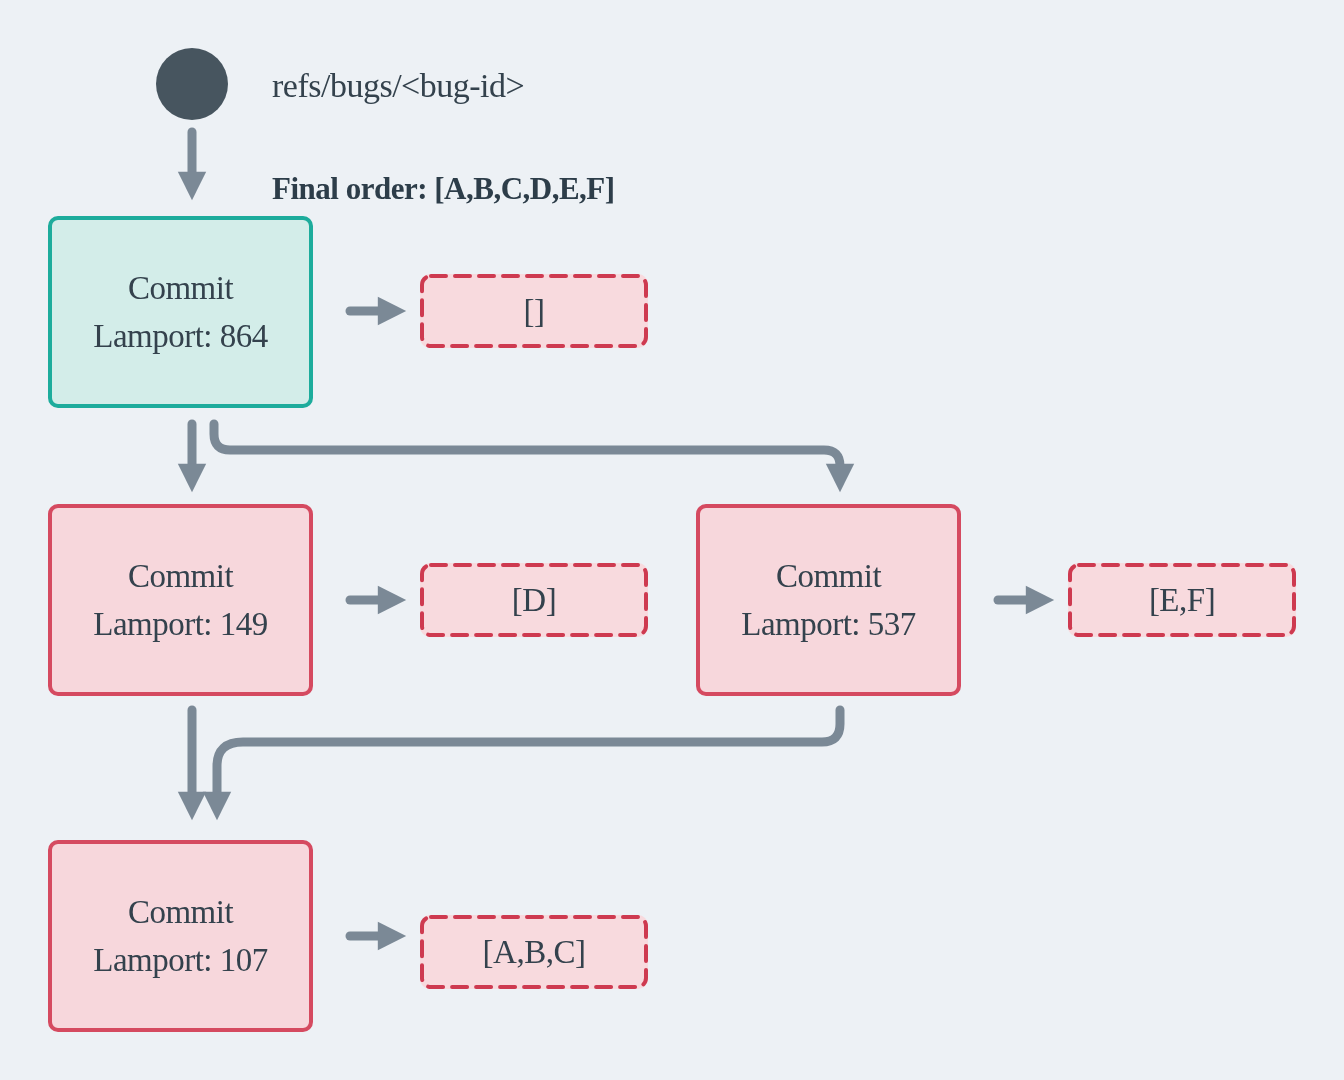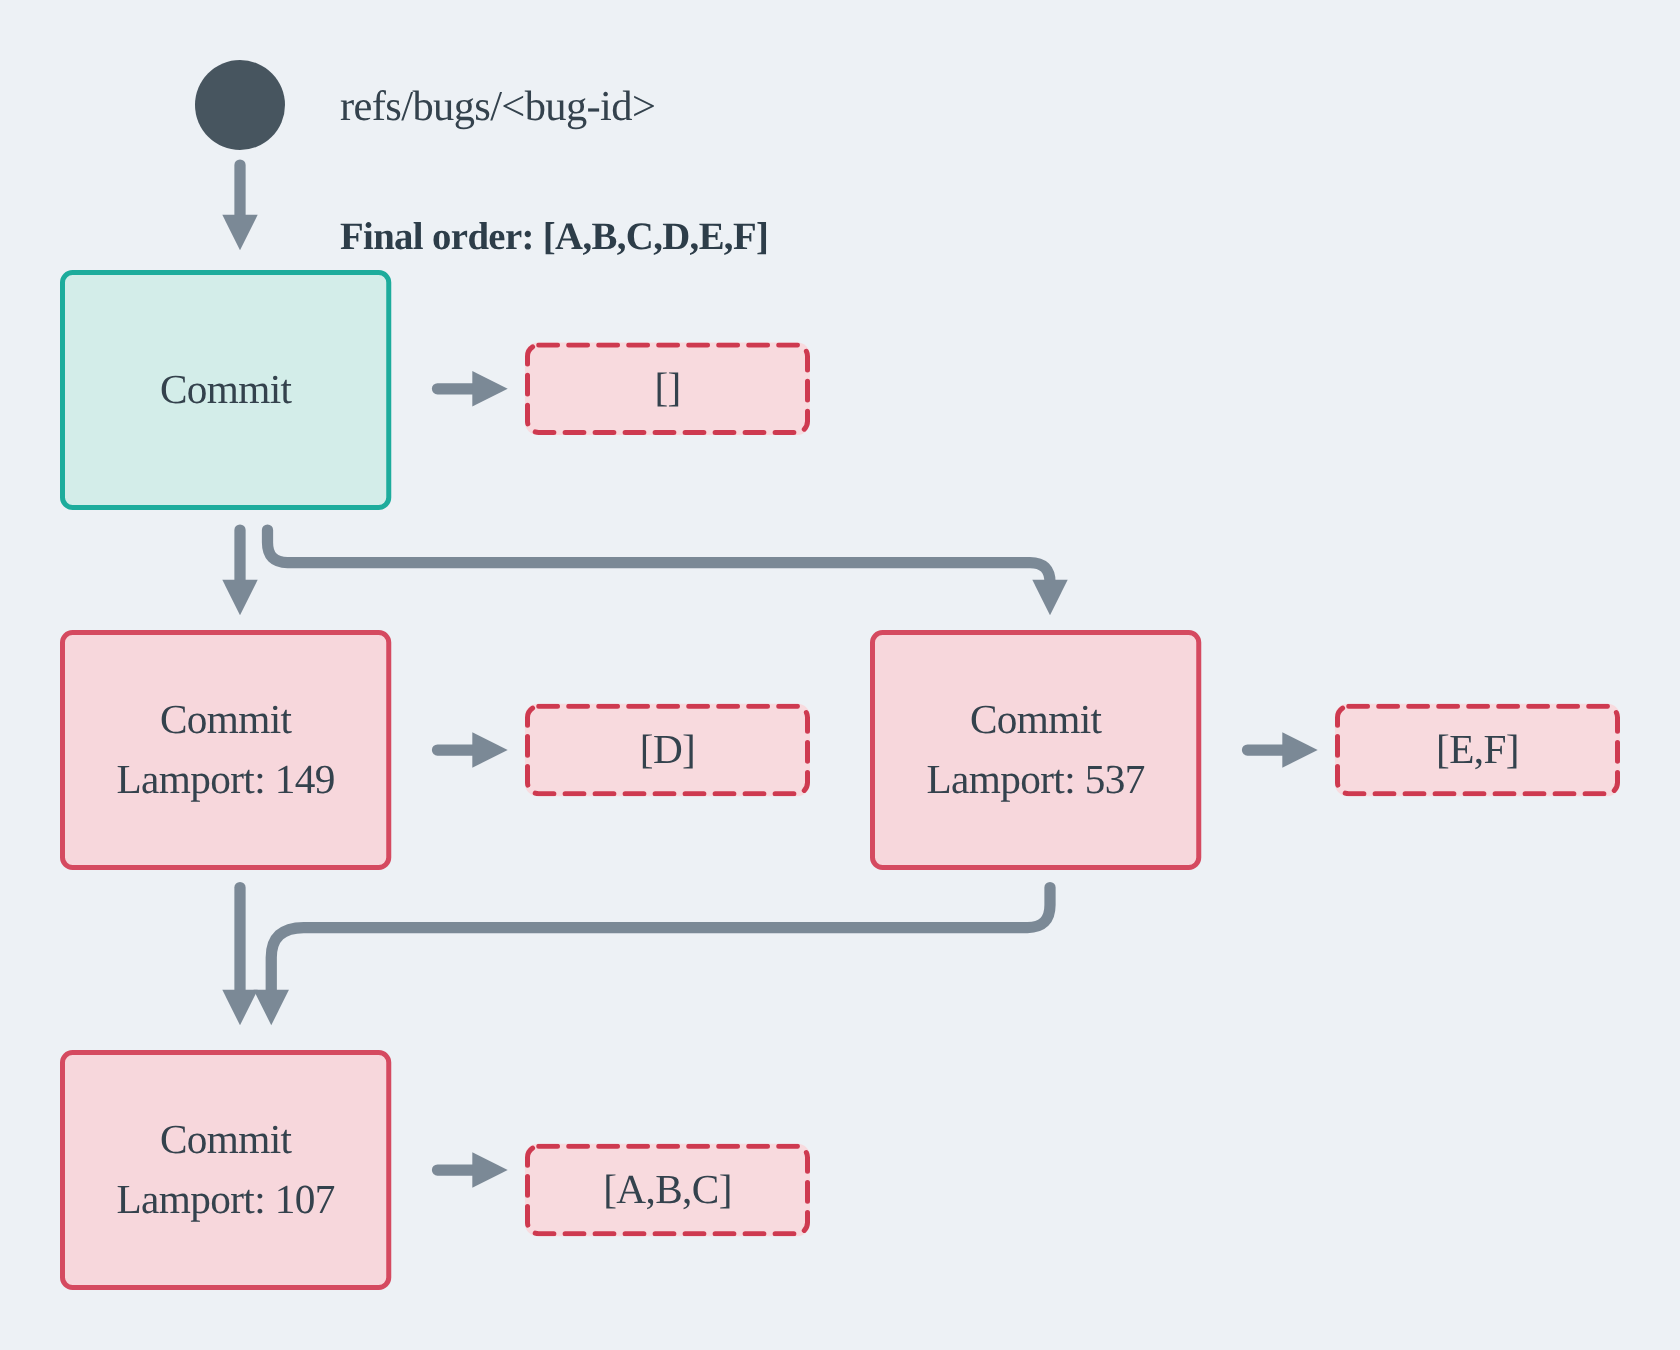--- a/index.html
+++ b/index.html
@@ -95,20 +95,21 @@
     <path class="edge" marker-end="url(#ah)" d="M350,936 H392"></path>
   </svg>
 
   <div class="ref-circle"></div>
 
   <div class="label-ref">refs/bugs/&lt;bug-id&gt;</div>
   <div class="label-final">Final order: [A,B,C,D,E,F]</div>
 
   <div class="commit head pos-commit-864">
     <div>Commit</div>
+    <div>Lamport: 864</div>
   </div>
   <div class="out pos-out-864">
     <svg class="dash-frame" viewBox="0 0 228 74">
       <rect x="2" y="2" width="224" height="70" rx="9"></rect>
     </svg>
     <span class="out-text">[]</span>
   </div>
 
   <div class="commit regular pos-commit-246">
     <div>Commit</div>

